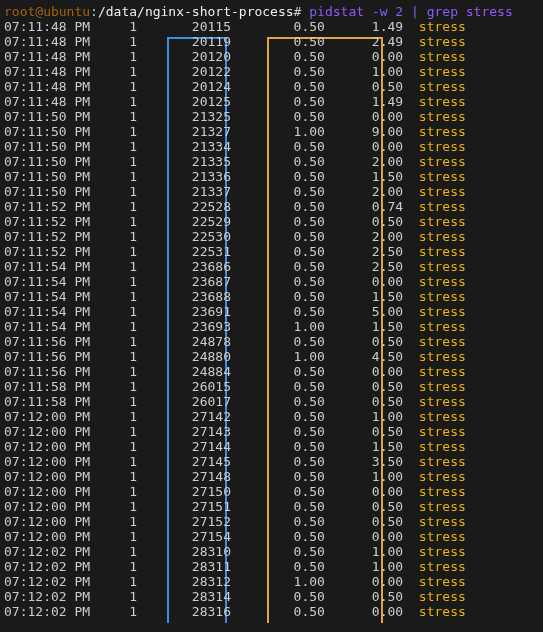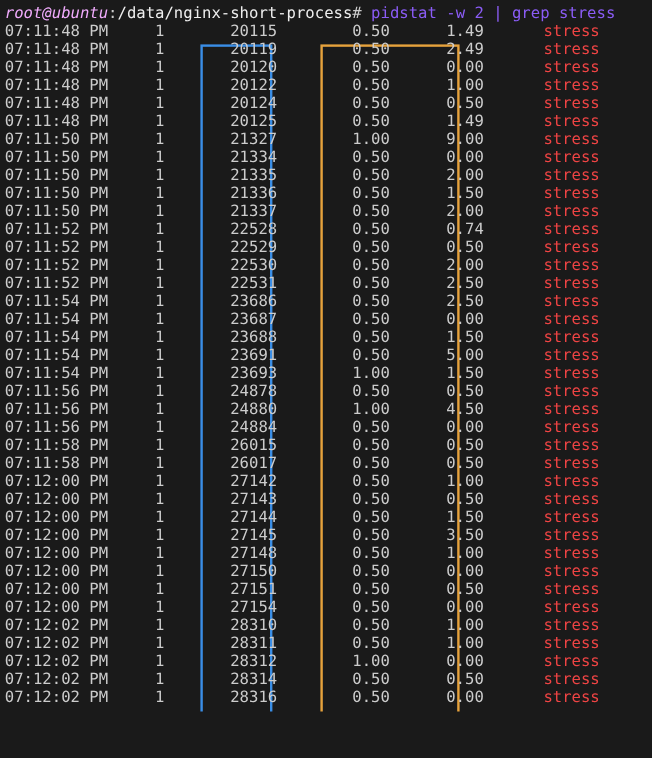--- a/index.html
+++ b/index.html
@@ -10,28 +10,28 @@
     font-size: 13px;
     line-height: 15px;
     color: #ccc;
     width: 543px;
     box-sizing: border-box;
     position: relative;
   }
   .prompt-line {
     white-space: pre;
   }
-  .prompt-user { color: #f0abfc; font-style: italic; }
+  .prompt-user { color: #a16207; }
   .prompt-path { color: #eee; }
   .cmd { color: #8b5cf6; }
   .row {
     white-space: pre;
     position: relative;
   }
-  .stress { color: #ef4444; margin-left: 34px; }
+  .stress { color: #eab308; }
   .highlight-box {
     position: absolute;
     border: 2px solid;
     pointer-events: none;
     box-sizing: border-box;
   }
   .box-blue {
     border-color: #3a8ee6;
     left: 163px;
     top: 18px;
@@ -56,20 +56,21 @@
 
 <div id="rows">
   <div class="highlight-box box-blue"></div>
   <div class="highlight-box box-orange"></div>
 <div class="row"><span>07:11:48 PM     1       20115        0.50      1.49  </span><span class="stress">stress</span></div>
     <div class="row"><span>07:11:48 PM     1       20119        0.50      2.49  </span><span class="stress">stress</span></div>
     <div class="row"><span>07:11:48 PM     1       20120        0.50      0.00  </span><span class="stress">stress</span></div>
     <div class="row"><span>07:11:48 PM     1       20122        0.50      1.00  </span><span class="stress">stress</span></div>
     <div class="row"><span>07:11:48 PM     1       20124        0.50      0.50  </span><span class="stress">stress</span></div>
     <div class="row"><span>07:11:48 PM     1       20125        0.50      1.49  </span><span class="stress">stress</span></div>
+    <div class="row"><span>07:11:50 PM     1       21325        0.50      0.00  </span><span class="stress">stress</span></div>
     <div class="row"><span>07:11:50 PM     1       21327        1.00      9.00  </span><span class="stress">stress</span></div>
     <div class="row"><span>07:11:50 PM     1       21334        0.50      0.00  </span><span class="stress">stress</span></div>
     <div class="row"><span>07:11:50 PM     1       21335        0.50      2.00  </span><span class="stress">stress</span></div>
     <div class="row"><span>07:11:50 PM     1       21336        0.50      1.50  </span><span class="stress">stress</span></div>
     <div class="row"><span>07:11:50 PM     1       21337        0.50      2.00  </span><span class="stress">stress</span></div>
     <div class="row"><span>07:11:52 PM     1       22528        0.50      0.74  </span><span class="stress">stress</span></div>
     <div class="row"><span>07:11:52 PM     1       22529        0.50      0.50  </span><span class="stress">stress</span></div>
     <div class="row"><span>07:11:52 PM     1       22530        0.50      2.00  </span><span class="stress">stress</span></div>
     <div class="row"><span>07:11:52 PM     1       22531        0.50      2.50  </span><span class="stress">stress</span></div>
     <div class="row"><span>07:11:54 PM     1       23686        0.50      2.50  </span><span class="stress">stress</span></div>
@@ -82,19 +83,20 @@
     <div class="row"><span>07:11:56 PM     1       24884        0.50      0.00  </span><span class="stress">stress</span></div>
     <div class="row"><span>07:11:58 PM     1       26015        0.50      0.50  </span><span class="stress">stress</span></div>
     <div class="row"><span>07:11:58 PM     1       26017        0.50      0.50  </span><span class="stress">stress</span></div>
     <div class="row"><span>07:12:00 PM     1       27142        0.50      1.00  </span><span class="stress">stress</span></div>
     <div class="row"><span>07:12:00 PM     1       27143        0.50      0.50  </span><span class="stress">stress</span></div>
     <div class="row"><span>07:12:00 PM     1       27144        0.50      1.50  </span><span class="stress">stress</span></div>
     <div class="row"><span>07:12:00 PM     1       27145        0.50      3.50  </span><span class="stress">stress</span></div>
     <div class="row"><span>07:12:00 PM     1       27148        0.50      1.00  </span><span class="stress">stress</span></div>
     <div class="row"><span>07:12:00 PM     1       27150        0.50      0.00  </span><span class="stress">stress</span></div>
     <div class="row"><span>07:12:00 PM     1       27151        0.50      0.50  </span><span class="stress">stress</span></div>
+    <div class="row"><span>07:12:00 PM     1       27152        0.50      0.50  </span><span class="stress">stress</span></div>
     <div class="row"><span>07:12:00 PM     1       27154        0.50      0.00  </span><span class="stress">stress</span></div>
     <div class="row"><span>07:12:02 PM     1       28310        0.50      1.00  </span><span class="stress">stress</span></div>
     <div class="row"><span>07:12:02 PM     1       28311        0.50      1.00  </span><span class="stress">stress</span></div>
     <div class="row"><span>07:12:02 PM     1       28312        1.00      0.00  </span><span class="stress">stress</span></div>
     <div class="row"><span>07:12:02 PM     1       28314        0.50      0.50  </span><span class="stress">stress</span></div>
     <div class="row"><span>07:12:02 PM     1       28316        0.50      0.00  </span><span class="stress">stress</span></div>
   </div>
 
 </body></html>

